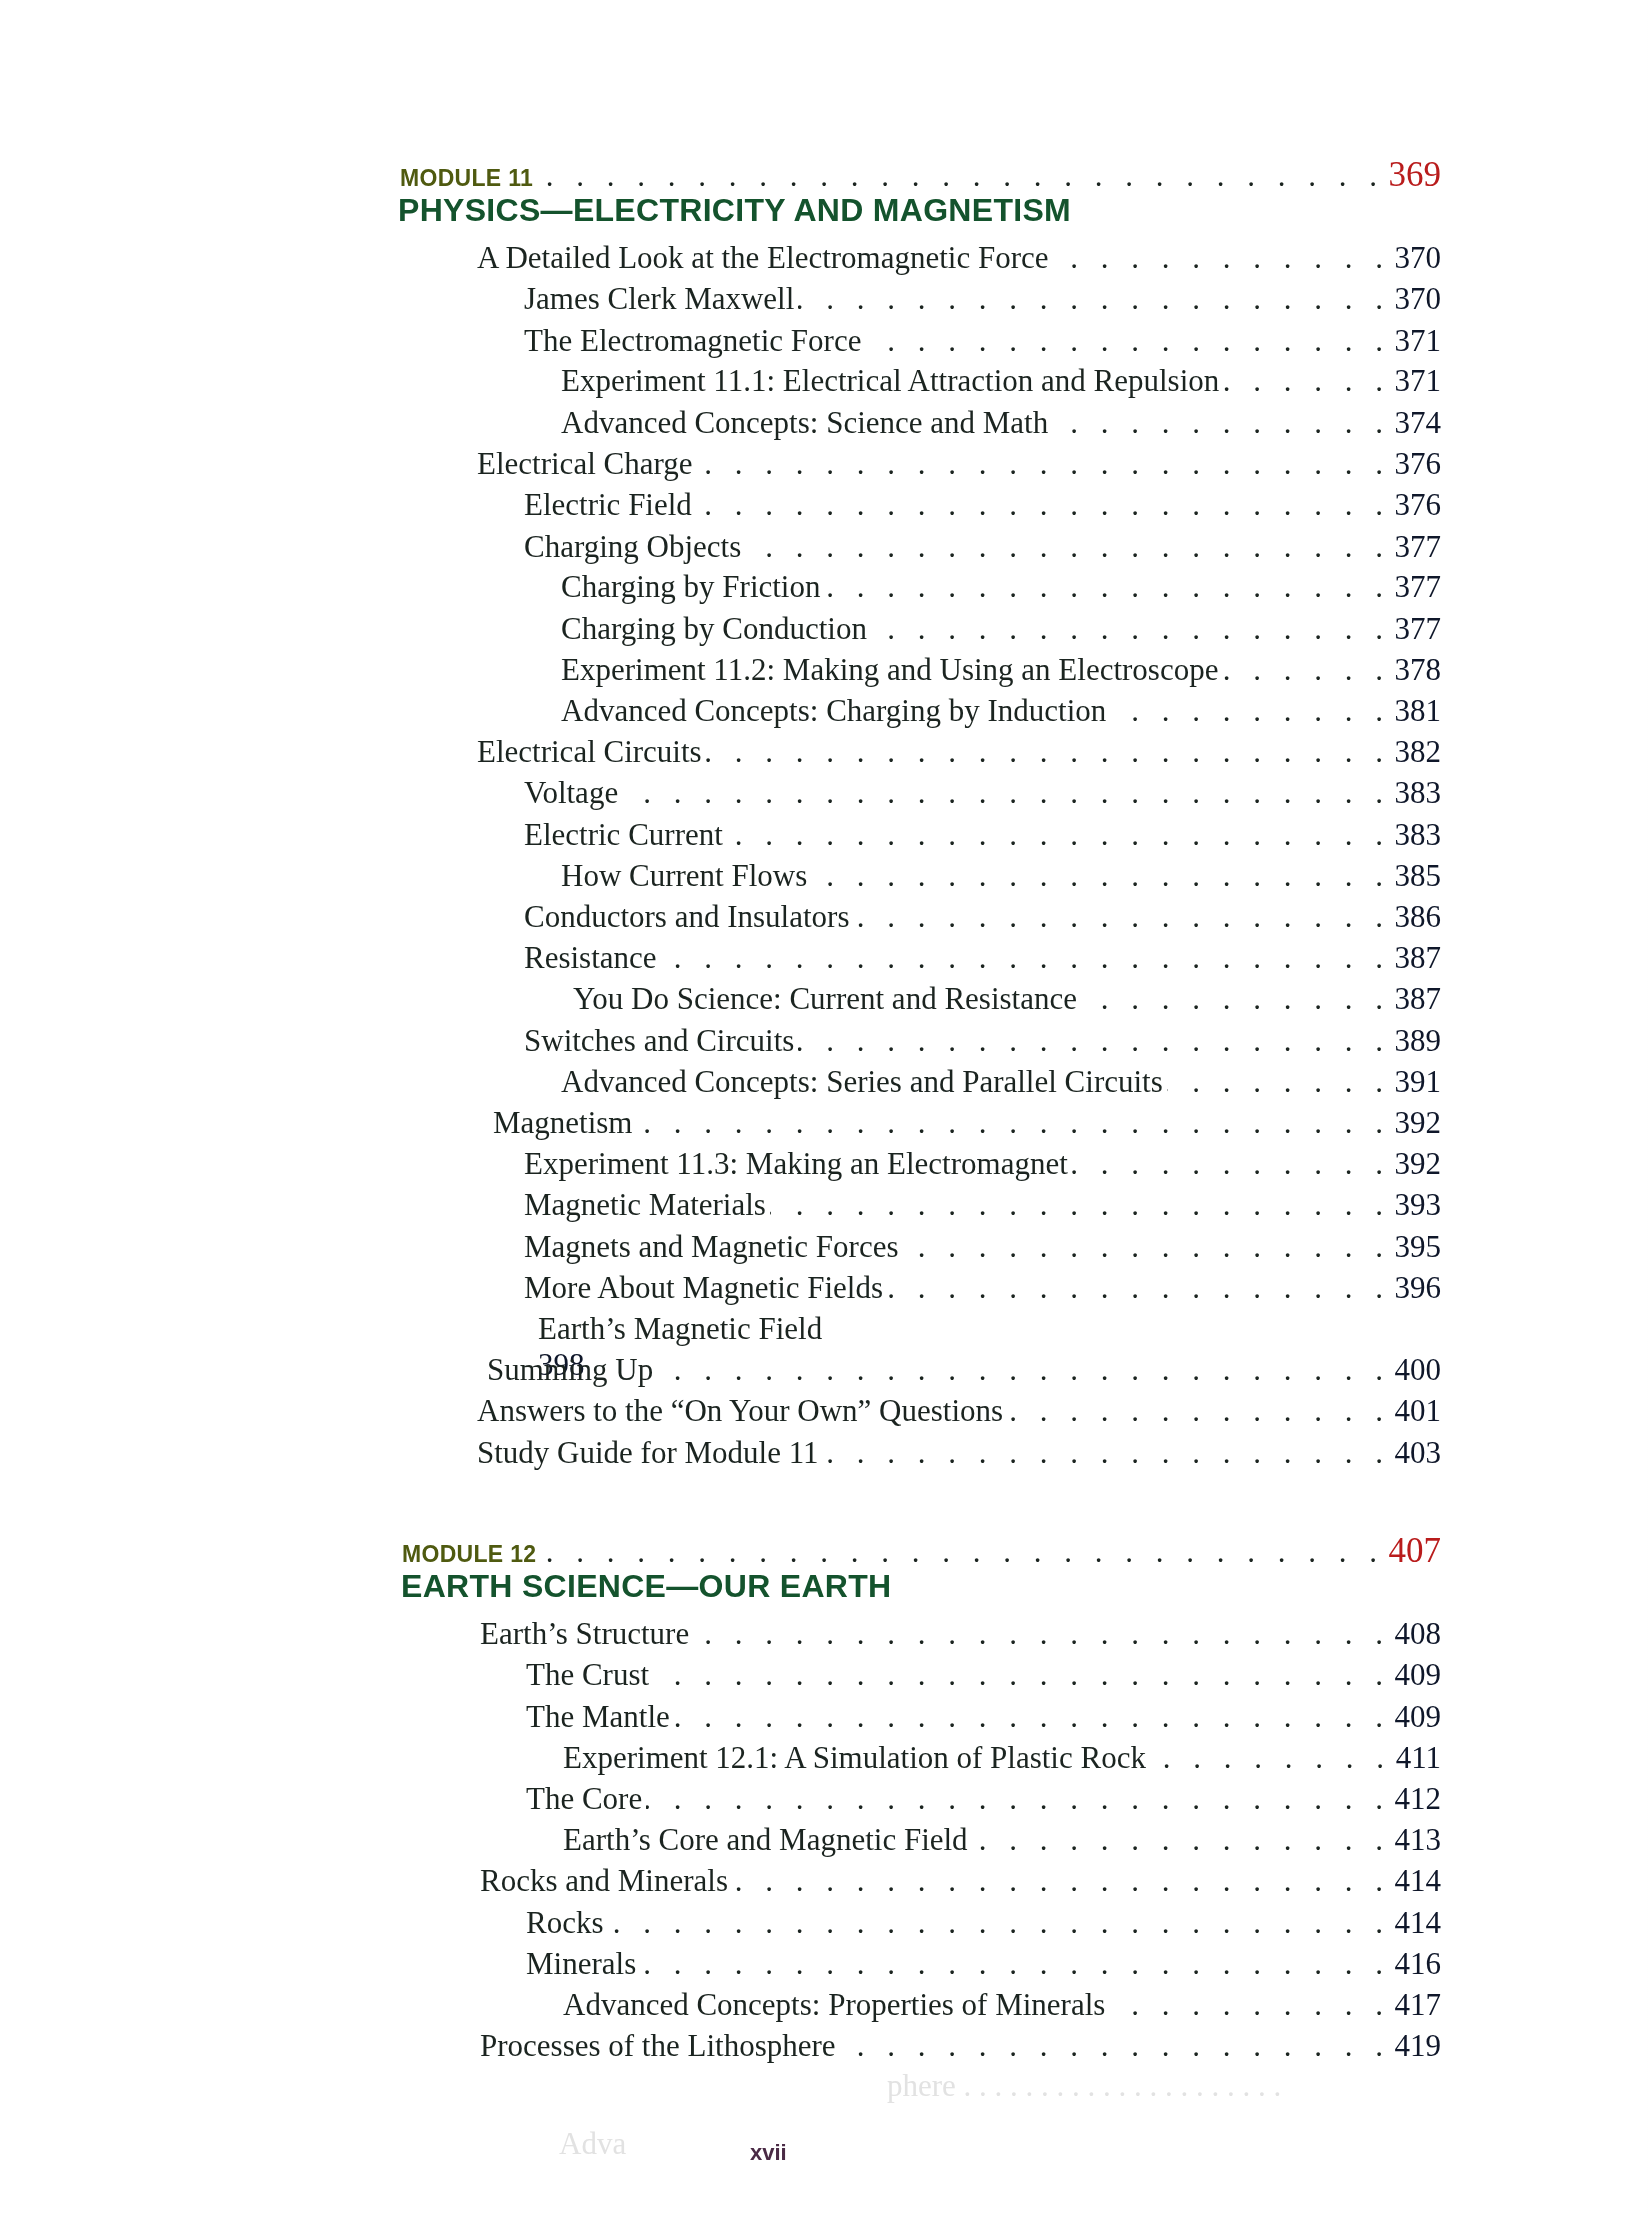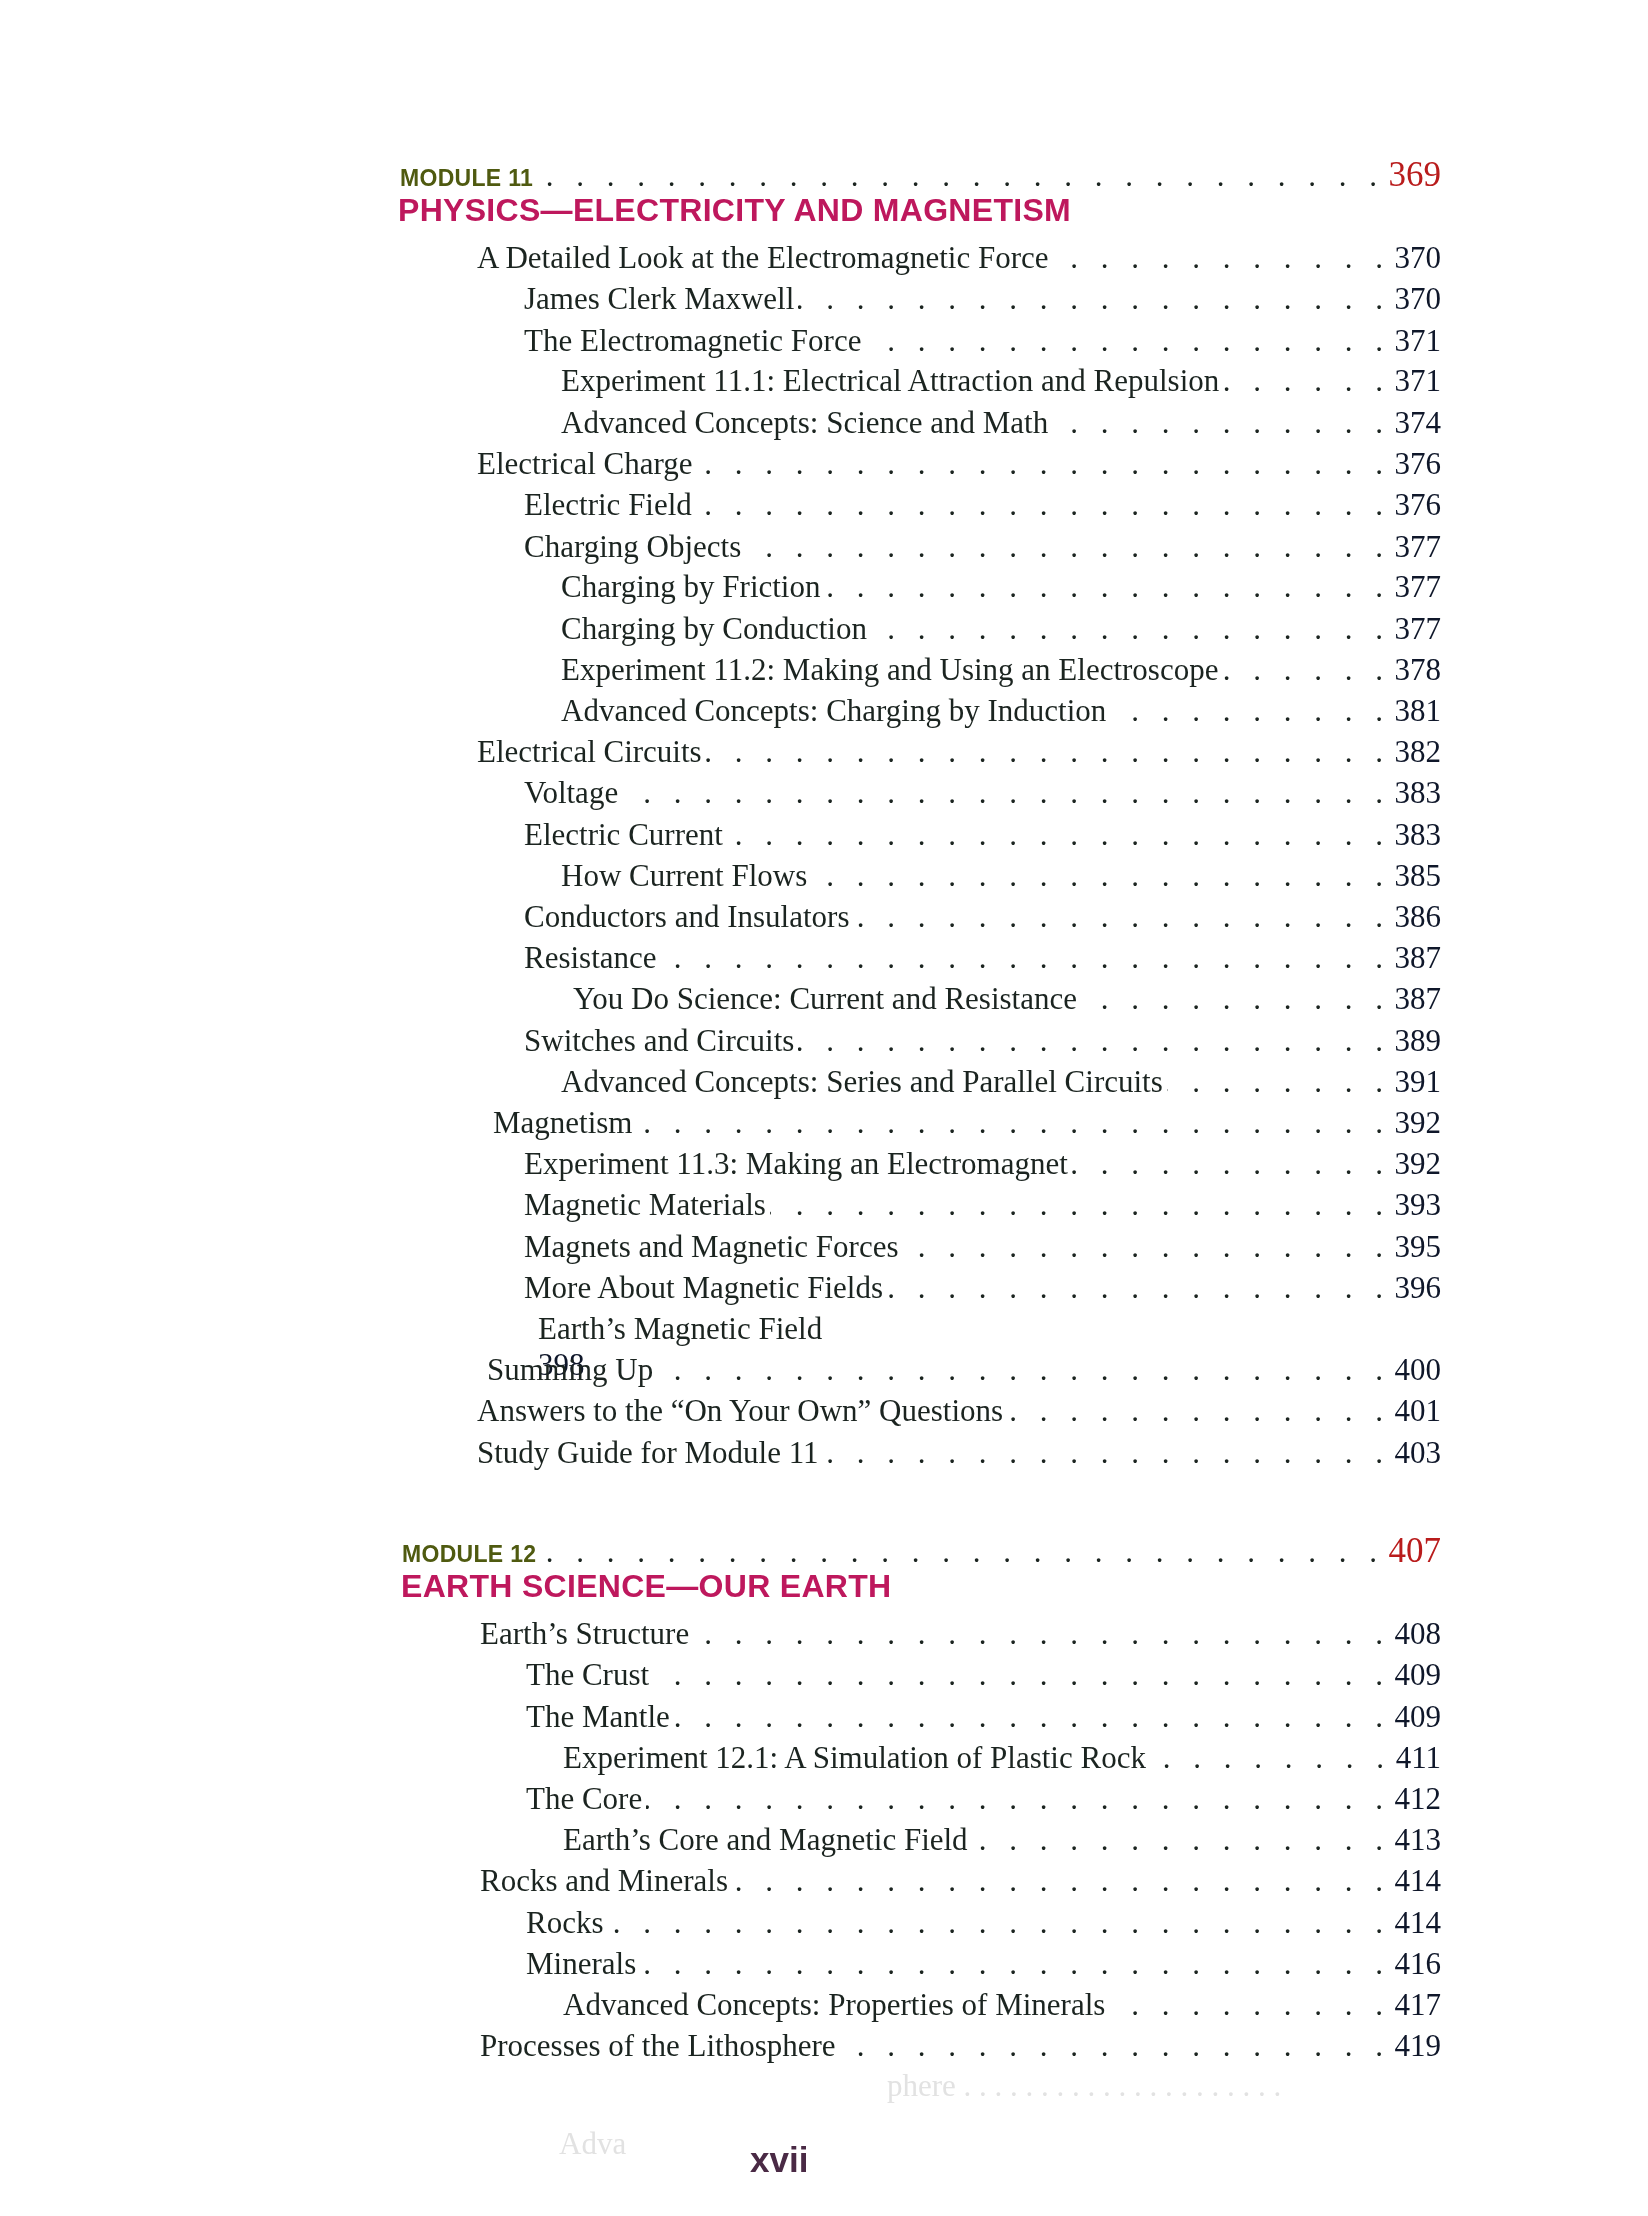--- a/index.html
+++ b/index.html
@@ -58,37 +58,37 @@
     .module-leader {
       flex: 1 1 auto; overflow: hidden; margin: 0 4.1px;
       font-size: 31px; letter-spacing: 7.5px; text-align: right; direction: rtl; color: #1b2420;
     }
     .module-page { font-size: 35px; color: #b91c1c; }
     .module-title {
       position: absolute;
       font-family: "Liberation Sans", "DejaVu Sans", sans-serif;
       font-weight: bold;
       font-size: 32px;
-      color: #be185d;
+      color: #14532d;
       letter-spacing: 0.3px;
       white-space: nowrap;
     }
     .faded-row {
       position: absolute;
       font-size: 31px;
       color: #e2e2e2;
       white-space: nowrap;
     }
     .folio {
       position: absolute;
       left: 750px;
       top: 2140px;
       font-family: "Liberation Sans", "DejaVu Sans", sans-serif;
       font-weight: bold;
-      font-size: 35px;
+      font-size: 22px;
       color: #4a2a45;
     }
   </style>
 </head>
 <body>
 
 <div class="page">
   <div class="right-shadow"></div>
   <div class="right-shadow-top"></div>
 

